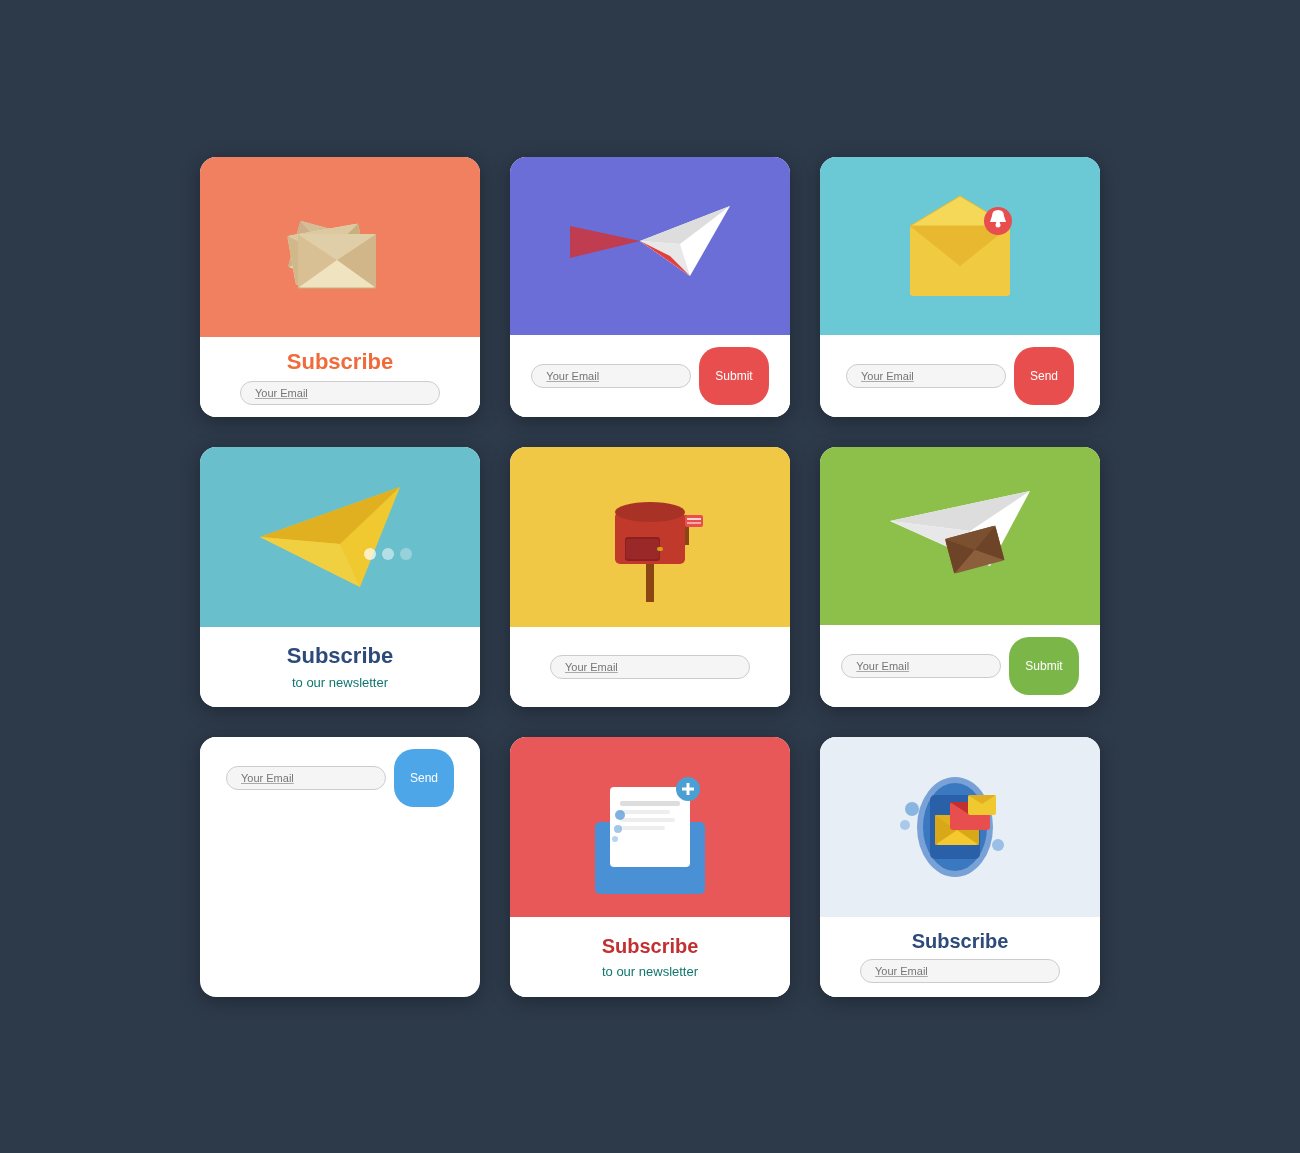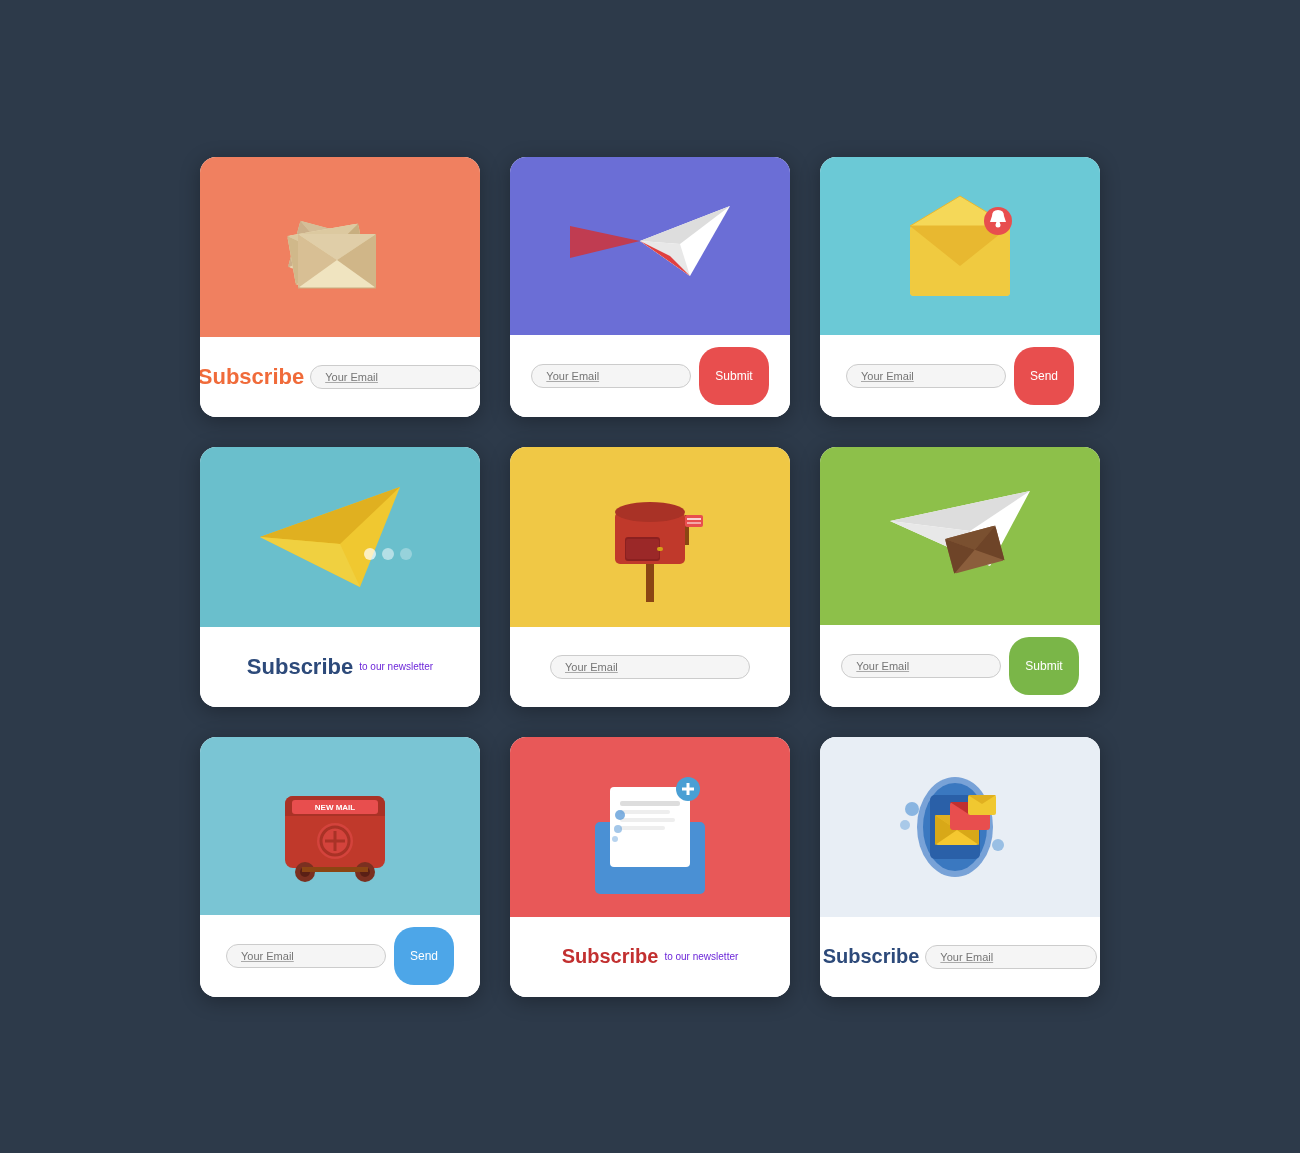--- a/index.html
+++ b/index.html
@@ -30,40 +30,40 @@
       flex: 1;
       display: flex;
       align-items: center;
       justify-content: center;
       position: relative;
     }
     .card-bottom {
       background: white;
       padding: 12px 16px;
       display: flex;
-      flex-direction: row;
+      flex-direction: column;
       align-items: center;
       gap: 6px;
       min-height: 80px;
       justify-content: center;
     }
     .card-bottom.row {
       flex-direction: row;
       justify-content: center;
       gap: 8px;
     }
     .subscribe-title {
       font-size: 22px;
       font-weight: 800;
       text-align: center;
     }
     .subscribe-subtitle {
-      font-size: 10px;
+      font-size: 13px;
       text-align: center;
-      color: #6d28d9;
+      color: #0f766e;
     }
     .email-input {
       border: 1.5px solid #ccc;
       border-radius: 20px;
       padding: 5px 14px;
       font-size: 11px;
       color: #aaa;
       background: #f5f5f5;
       outline: none;
       width: 130px;
@@ -250,45 +250,20 @@
         </g>
       </svg>
     </div>
     <div class="card-bottom row">
       <input class="email-input email-input-wide" type="text" placeholder="Your Email" style="">
       <button class="btn btn-green">Submit</button>
     </div>
   </div>
 
   <div class="card">
-    <div class="card-top card7-top">
-      <svg width="160" height="140" viewBox="0 0 160 140">
-
-        <rect x="25" y="40" width="100" height="72" rx="8" fill="#c0392b"></rect>
-
-        <rect x="25" y="40" width="100" height="20" rx="8" fill="#a93226"></rect>
-        <rect x="25" y="52" width="100" height="8" fill="#a93226"></rect>
-
-        <rect x="32" y="44" width="86" height="14" rx="3" fill="#e84e4e"></rect>
-        <text x="75" y="54" text-anchor="middle" font-size="8" font-weight="bold" fill="white">NEW MAIL</text>
-
-        <circle cx="75" cy="85" r="18" fill="#e84e4e" opacity="0.5"></circle>
-        <circle cx="75" cy="85" r="14" fill="none" stroke="#a93226" stroke-width="3"></circle>
-
-        <line x1="75" y1="75" x2="75" y2="95" stroke="#a93226" stroke-width="3"></line>
-        <line x1="65" y1="85" x2="85" y2="85" stroke="#a93226" stroke-width="3"></line>
-
-        <circle cx="45" cy="116" r="10" fill="#7a3020"></circle>
-        <circle cx="45" cy="116" r="5" fill="#5a2015"></circle>
-        <circle cx="105" cy="116" r="10" fill="#7a3020"></circle>
-        <circle cx="105" cy="116" r="5" fill="#5a2015"></circle>
-
-        <rect x="42" y="111" width="66" height="5" fill="#8B4513"></rect>
-      </svg>
-    </div>
     <div class="card-bottom row">
       <input class="email-input email-input-wide" type="text" placeholder="Your Email" style="">
       <button class="btn btn-blue">Send</button>
     </div>
   </div>
 
   <div class="card">
     <div class="card-top card8-top">
       <svg width="160" height="140" viewBox="0 0 160 140">
 

